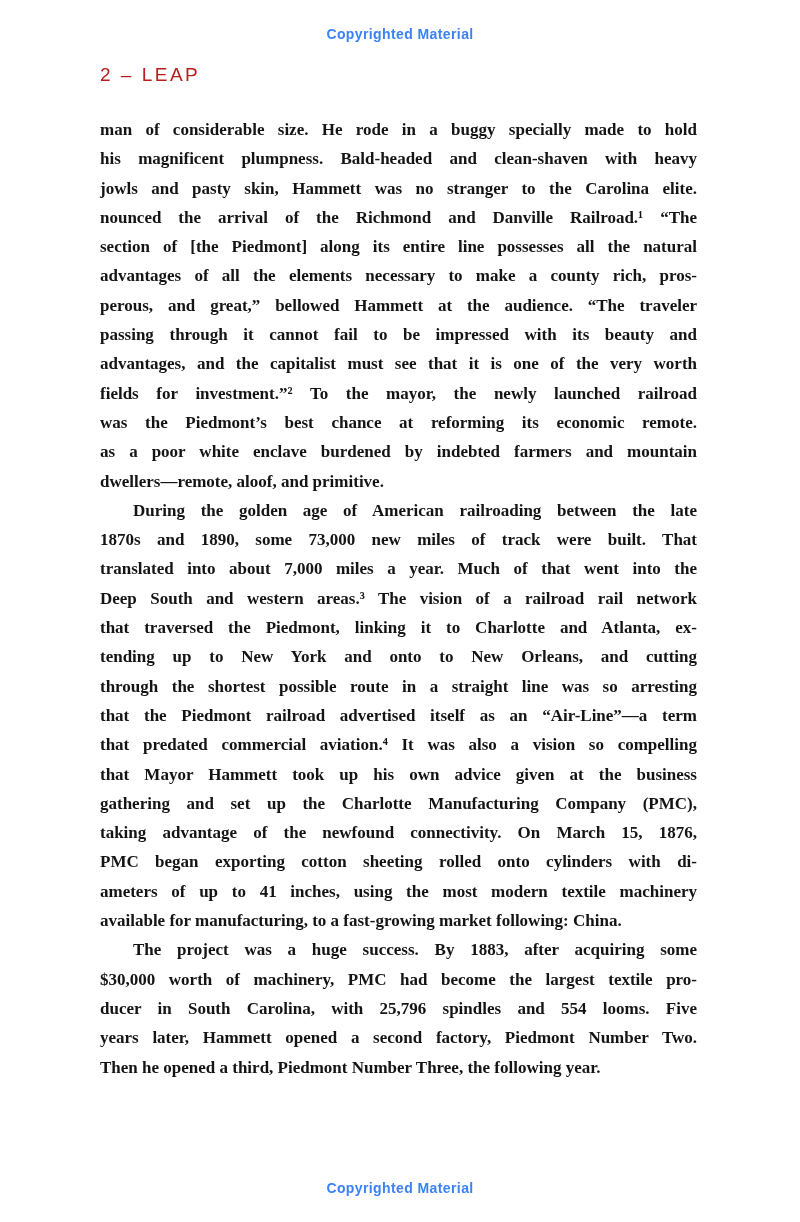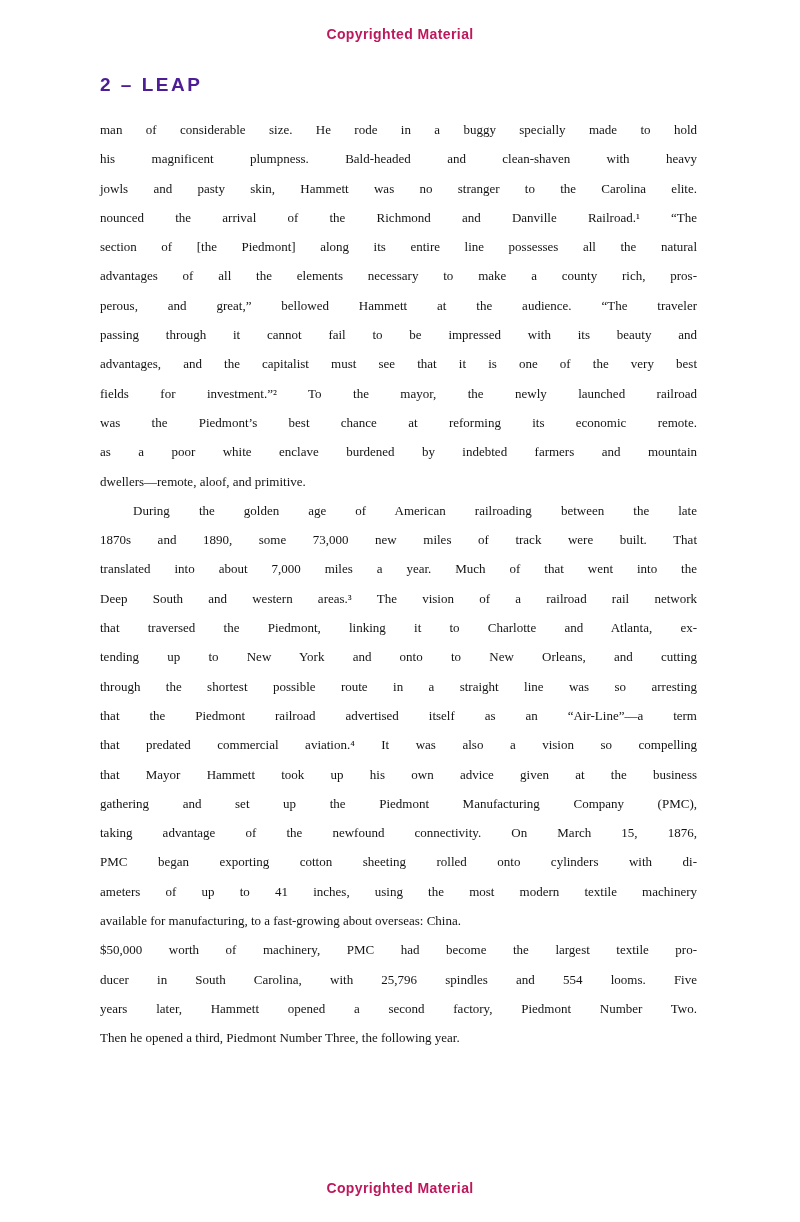--- a/index.html
+++ b/index.html
@@ -18,41 +18,42 @@
   }
   .copyright {
     position: absolute;
     left: 0;
     width: 100%;
     text-align: center;
     font-family: "Liberation Sans", sans-serif;
     font-weight: bold;
     font-size: 14px;
     letter-spacing: 0.4px;
-    color: #be185d;
+    color: #3b82f6;
   }
   .copyright.top { top: 26px; }
   .copyright.bottom { top: 1180px; }
   .running-header {
     position: absolute;
     left: 100px;
-    top: 74px;
+    top: 64px;
     font-family: "Liberation Sans", sans-serif;
-    font-weight: 700;
+    font-weight: 400;
     font-size: 19px;
     letter-spacing: 2.5px;
-    color: #4c1d95;
+    color: #b91c1c;
   }
   .text-block {
     position: absolute;
     left: 100px;
     top: 115px;
     width: 597px;
-    font-size: 13px;
+    font-size: 17px;
     line-height: 29.3px;
+    font-weight: bold;
   }
   .paragraph { margin: 0; }
   .line {
     text-align: justify;
     text-align-last: justify;
     white-space: normal;
     height: 29.3px;
     overflow: visible;
   }
   .line.last { text-align-last: left; }
@@ -69,45 +70,46 @@
   <div class="text-block">
       <div class="paragraph">
         <div class="line">man of considerable size. He rode in a buggy specially made to hold</div>
         <div class="line">his magnificent plumpness. Bald-headed and clean-shaven with heavy</div>
         <div class="line">jowls and pasty skin, Hammett was no stranger to the Carolina elite.</div>
         <div class="line">nounced the arrival of the Richmond and Danville Railroad.¹ “The</div>
         <div class="line">section of [the Piedmont] along its entire line possesses all the natural</div>
         <div class="line">advantages of all the elements necessary to make a county rich, pros-</div>
         <div class="line">perous, and great,” bellowed Hammett at the audience. “The traveler</div>
         <div class="line">passing through it cannot fail to be impressed with its beauty and</div>
-        <div class="line">advantages, and the capitalist must see that it is one of the very best</div>
+        <div class="line">advantages, and the capitalist must see that it is one of the very worth</div>
         <div class="line">fields for investment.”² To the mayor, the newly launched railroad</div>
         <div class="line">was the Piedmont’s best chance at reforming its economic remote.</div>
         <div class="line">as a poor white enclave burdened by indebted farmers and mountain</div>
         <div class="line last">dwellers—remote, aloof, and primitive.</div>
       </div>
       <div class="paragraph">
         <div class="line indent">During the golden age of American railroading between the late</div>
         <div class="line">1870s and 1890, some 73,000 new miles of track were built. That</div>
         <div class="line">translated into about 7,000 miles a year. Much of that went into the</div>
         <div class="line">Deep South and western areas.³ The vision of a railroad rail network</div>
         <div class="line">that traversed the Piedmont, linking it to Charlotte and Atlanta, ex-</div>
         <div class="line">tending up to New York and onto to New Orleans, and cutting</div>
         <div class="line">through the shortest possible route in a straight line was so arresting</div>
         <div class="line">that the Piedmont railroad advertised itself as an “Air-Line”—a term</div>
         <div class="line">that predated commercial aviation.⁴ It was also a vision so compelling</div>
         <div class="line">that Mayor Hammett took up his own advice given at the business</div>
-        <div class="line">gathering and set up the Piedmont Manufacturing Company (PMC),</div>
+        <div class="line">gathering and set up the Charlotte Manufacturing Company (PMC),</div>
         <div class="line">taking advantage of the newfound connectivity. On March 15, 1876,</div>
         <div class="line">PMC began exporting cotton sheeting rolled onto cylinders with di-</div>
         <div class="line">ameters of up to 41 inches, using the most modern textile machinery</div>
-        <div class="line last">available for manufacturing, to a fast-growing about overseas: China.</div>
+        <div class="line last">available for manufacturing, to a fast-growing market following: China.</div>
       </div>
       <div class="paragraph">
-        <div class="line">$50,000 worth of machinery, PMC had become the largest textile pro-</div>
+        <div class="line indent">The project was a huge success. By 1883, after acquiring some</div>
+        <div class="line">$30,000 worth of machinery, PMC had become the largest textile pro-</div>
         <div class="line">ducer in South Carolina, with 25,796 spindles and 554 looms. Five</div>
         <div class="line">years later, Hammett opened a second factory, Piedmont Number Two.</div>
         <div class="line last">Then he opened a third, Piedmont Number Three, the following year.</div>
       </div>
     </div>
 
   <div class="copyright bottom">Copyrighted Material</div>
 </div>
 
 </body></html>

